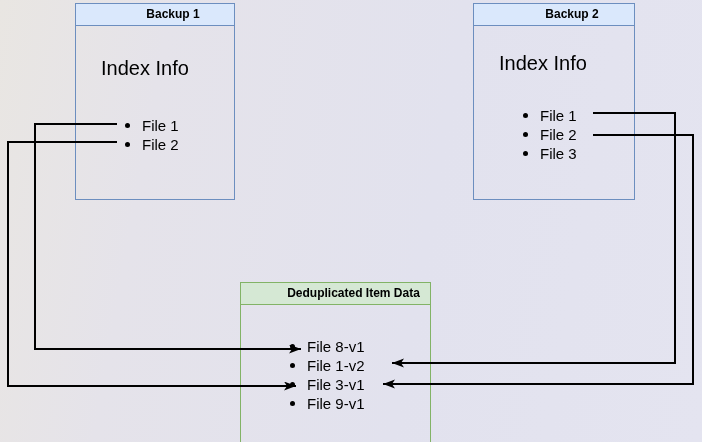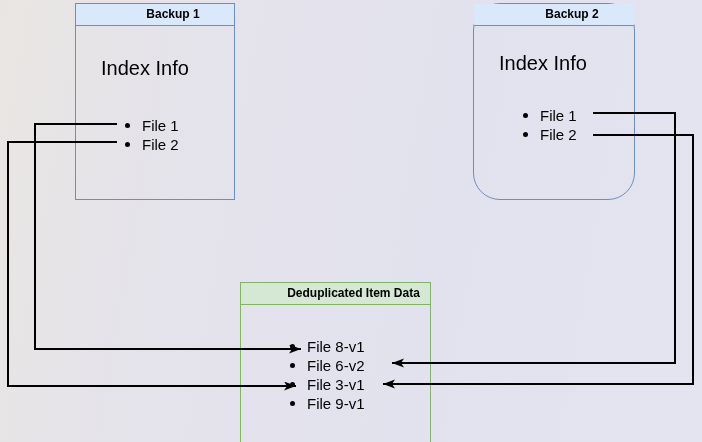--- a/index.html
+++ b/index.html
@@ -89,45 +89,49 @@
         <span class="bullet"></span>
         <span class="file-text">File 1</span>
       </li>
       <li class="file-item">
         <span class="bullet"></span>
         <span class="file-text">File 2</span>
       </li>
     </ul>
   </div>
 
-  <div class="box blue-box" style="left:473px; top:3px; width:162px; height:197px;border-radius:27px;">
+  <div class="box blue-box" style="left:473px; top:3px; width:162px; height:197px;">
     <div class="box-header blue-header">Backup 2</div>
     <div class="index-label" style="top:50px;">Index Info</div>
     <ul class="file-list" style="top:102px;">
       <li class="file-item">
         <span class="bullet"></span>
         <span class="file-text">File 1</span>
       </li>
       <li class="file-item">
         <span class="bullet"></span>
         <span class="file-text">File 2</span>
+      </li>
+      <li class="file-item">
+        <span class="bullet"></span>
+        <span class="file-text">File 3</span>
       </li>
     </ul>
   </div>
 
   <div class="box green-box" style="left:240px; top:282px; width:191px; height:182px;">
     <div class="box-header green-header">Deduplicated Item Data</div>
     <ul class="file-list" style="top:54px;">
       <li class="file-item">
         <span class="bullet"></span>
         <span class="file-text">File 8-v1</span>
       </li>
       <li class="file-item">
         <span class="bullet"></span>
-        <span class="file-text">File 6-v2</span>
+        <span class="file-text">File 1-v2</span>
       </li>
       <li class="file-item">
         <span class="bullet"></span>
         <span class="file-text">File 3-v1</span>
       </li>
       <li class="file-item">
         <span class="bullet"></span>
         <span class="file-text">File 9-v1</span>
       </li>
     </ul>

